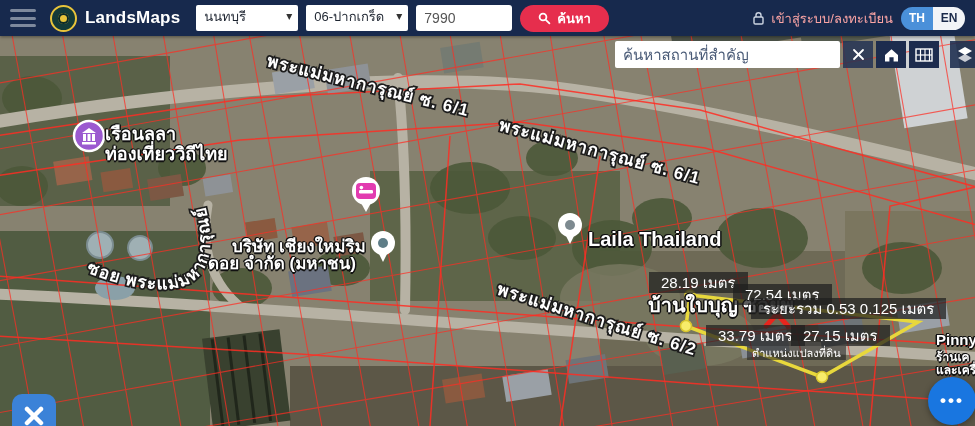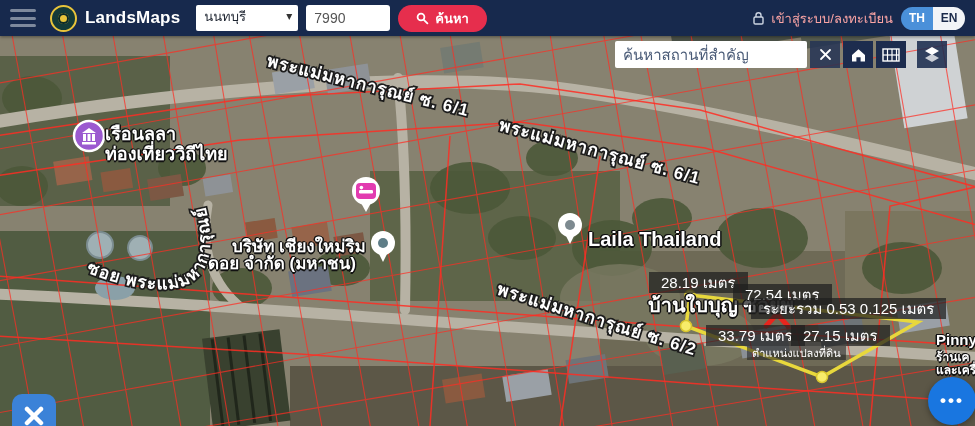--- a/index.html
+++ b/index.html
@@ -13,21 +13,21 @@
              background:none;border:none;cursor:pointer;padding:0;margin-right:6px;}
   .hamburger span{display:block;height:3px;border-radius:2px;background:#7e899d;}
   .logo{width:27px;height:27px;border-radius:50%;background:#143a38;border:2px solid #e9c43b;
         display:flex;align-items:center;justify-content:center;flex:0 0 auto;}
   .logo i{display:block;width:11px;height:11px;border-radius:50%;background:#e9c43b;box-shadow:0 0 0 2px #0d2a28 inset;}
   .brand{color:#fff;font-size:17px;font-weight:bold;letter-spacing:.2px;margin-right:8px;}
   .sel-wrap{position:relative;}
   .sel-wrap select{appearance:none;-webkit-appearance:none;width:102px;height:26px;border:none;border-radius:2px;
         background:#fff;color:#1d2430;font-size:13px;padding:0 20px 4px 8px;}
   .sel-wrap::after{content:"▾";position:absolute;right:6px;top:4px;font-size:12px;color:#333;pointer-events:none;}
-  .parcel-input{width:84px;height:26px;border:none;border-radius:3px;background:#fff;color:#555;
+  .parcel-input{width:96px;height:26px;border:none;border-radius:3px;background:#fff;color:#555;
         font-size:14px;padding:0 8px;}
   .btn-search{height:27px;border:none;border-radius:15px;background:#e62e4d;color:#fff;font-size:13px;
         font-weight:bold;padding:0 18px;display:flex;align-items:center;gap:6px;cursor:pointer;}
   .top-right{margin-left:auto;display:flex;align-items:center;gap:8px;}
   .login{color:#fca5a5;font-size:13px;text-decoration:none;display:flex;align-items:center;gap:6px;cursor:pointer;}
   .lang{display:flex;border-radius:13px;overflow:hidden;height:23px;}
   .lang button{border:none;width:32px;font-size:12px;font-weight:bold;cursor:pointer;}
   .lang .th{background:#4a90d9;color:#fff;}
   .lang .en{background:#f2f4f7;color:#1b2a4a;}
 
@@ -39,21 +39,21 @@
   .poi-label{position:absolute;color:#fff;font-weight:bold;white-space:nowrap;
         text-shadow:-1.5px 0 #111,1.5px 0 #111,0 -1.5px #111,0 1.5px #111,1px 1px #111,-1px -1px #111;}
   .meas{position:absolute;background:rgba(30,30,30,.72);color:#fff;font-size:15px;
         padding:1px 12px;white-space:nowrap;line-height:19px;}
   .meas-small{position:absolute;background:rgba(30,30,30,.55);color:#fff;font-size:11px;
         padding:0 5px;white-space:nowrap;line-height:14px;}
   .pin{position:absolute;}
 
   
   .map-controls{position:absolute;top:5px;left:615px;display:flex;gap:3px;z-index:30;}
-  .map-search{width:192px;height:27px;border:none;border-radius:2px;background:#fff;color:#33415c;
+  .map-search{width:225px;height:27px;border:none;border-radius:2px;background:#fff;color:#33415c;
         font-size:15px;padding:0 8px;}
   .map-search::placeholder{color:#4a5b77;opacity:1;}
   .sq-btn{width:30px;height:27px;border:none;display:flex;align-items:center;justify-content:center;
         cursor:pointer;color:#fff;padding:0;}
   .btn-clear{background:rgba(35,50,84,.85);}
   .btn-home,.btn-grid{background:#1d2c4e;}
   .btn-layers{background:rgba(29,44,78,.88);margin-left:8px;}
 
   .tools-btn{position:absolute;left:12px;top:358px;width:44px;height:44px;border:none;border-radius:10px;
         background:#3b82d8;display:flex;align-items:center;justify-content:center;cursor:pointer;}
@@ -73,20 +73,25 @@
         <span></span>
       </button>
     <span class="logo">
         <i></i>
       </span>
     <span class="brand">LandsMaps</span>
 
     <span class="sel-wrap">
       <select>
         <option>นนทบุรี</option>
+      </select>
+    </span>
+    <span class="sel-wrap">
+      <select>
+        <option>06-ปากเกร็ด</option>
       </select>
     </span>
     <input class="parcel-input" value="7990" style="">
     <button class="btn-search">
       <svg width="13" height="13" viewBox="0 0 13 13">
         <circle cx="5" cy="5" r="3.4" fill="none" stroke="#fff" stroke-width="1.8"></circle>
         <line x1="7.8" y1="7.8" x2="11.4" y2="11.4" stroke="#fff" stroke-width="1.8" stroke-linecap="round"></line>
       </svg>
       <span>ค้นหา</span>
     </button>

